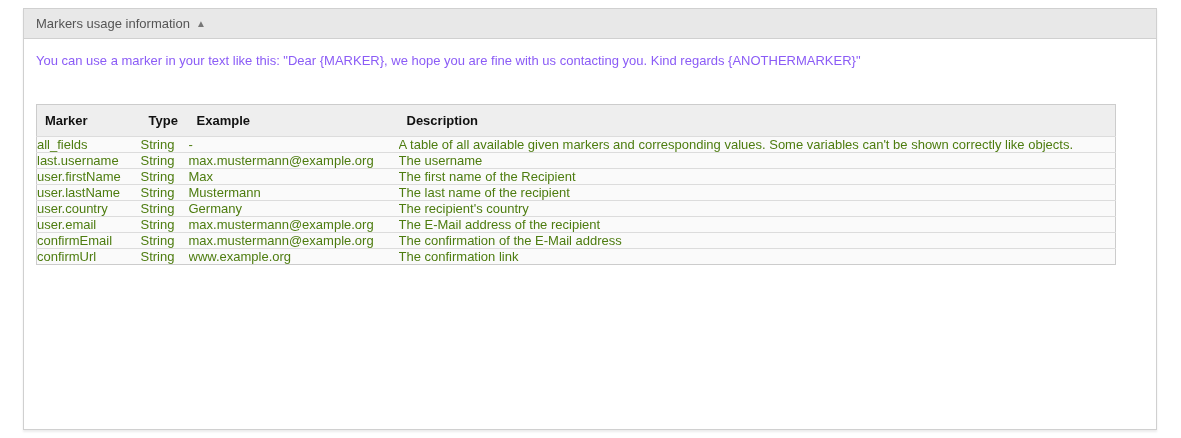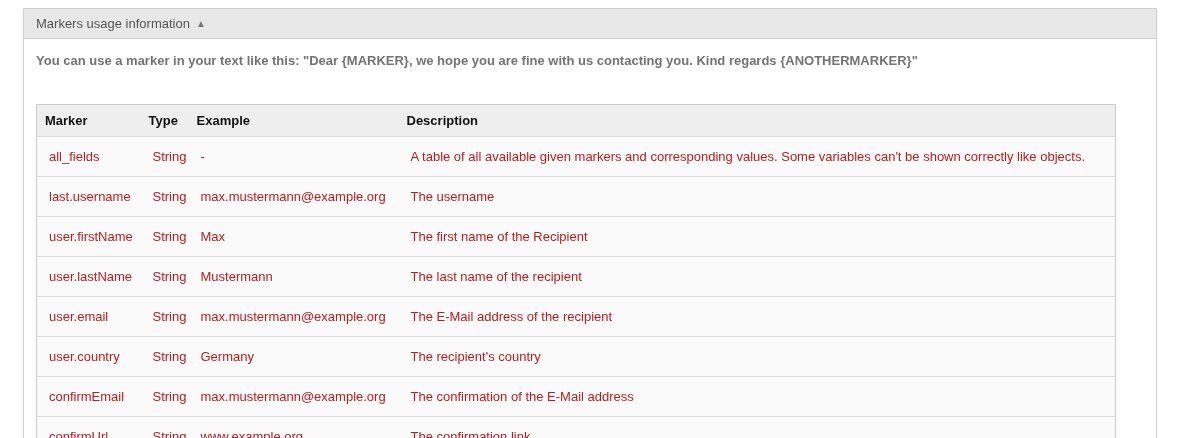--- a/index.html
+++ b/index.html
@@ -33,45 +33,44 @@
     font-size: 10px;
     color: #777777;
     line-height: 1;
   }
   .accordion-body {
     background: #ffffff;
     padding: 13px 12px 16px 12px;
     min-height: 390px;
   }
   .intro-text {
-    color: #737373;
+    color: #8b5cf6;
     line-height: 18px;
     margin-bottom: 34px;
-    font-weight: bold;
   }
   table.markers-table {
     width: 1080px;
     border-collapse: collapse;
     table-layout: fixed;
     border: 1px solid #cccccc;
   }
   table.markers-table th {
     background: #eeeeee;
     color: #111111;
     font-weight: bold;
     text-align: left;
     padding: 8px;
     line-height: 15px;
     white-space: nowrap;
     overflow: hidden;
   }
   table.markers-table td {
     background: #fafafa;
-    color: #b91c1c;
-    padding: 12px;
+    color: #4d7c0f;
+    padding: 0;
     line-height: 15px;
     border-top: 1px solid #dcdcdc;
     white-space: nowrap;
     overflow: hidden;
   }
   table.markers-table th:nth-child(1), table.markers-table td:nth-child(1) { width: 104px; }
   table.markers-table th:nth-child(2), table.markers-table td:nth-child(2) { width: 48px; }
   table.markers-table th:nth-child(3), table.markers-table td:nth-child(3) { width: 210px; }
 </style>
 </head>
@@ -112,30 +111,30 @@
             <td>Max</td>
             <td>The first name of the Recipient</td>
           </tr>
           <tr>
             <td>user.lastName</td>
             <td>String</td>
             <td>Mustermann</td>
             <td>The last name of the recipient</td>
           </tr>
           <tr>
+            <td>user.country</td>
+            <td>String</td>
+            <td>Germany</td>
+            <td>The recipient's country</td>
+          </tr>
+          <tr>
             <td>user.email</td>
             <td>String</td>
             <td>max.mustermann@example.org</td>
             <td>The E-Mail address of the recipient</td>
-          </tr>
-          <tr>
-            <td>user.country</td>
-            <td>String</td>
-            <td>Germany</td>
-            <td>The recipient's country</td>
           </tr>
           <tr>
             <td>confirmEmail</td>
             <td>String</td>
             <td>max.mustermann@example.org</td>
             <td>The confirmation of the E-Mail address</td>
           </tr>
           <tr>
             <td>confirmUrl</td>
             <td>String</td>

